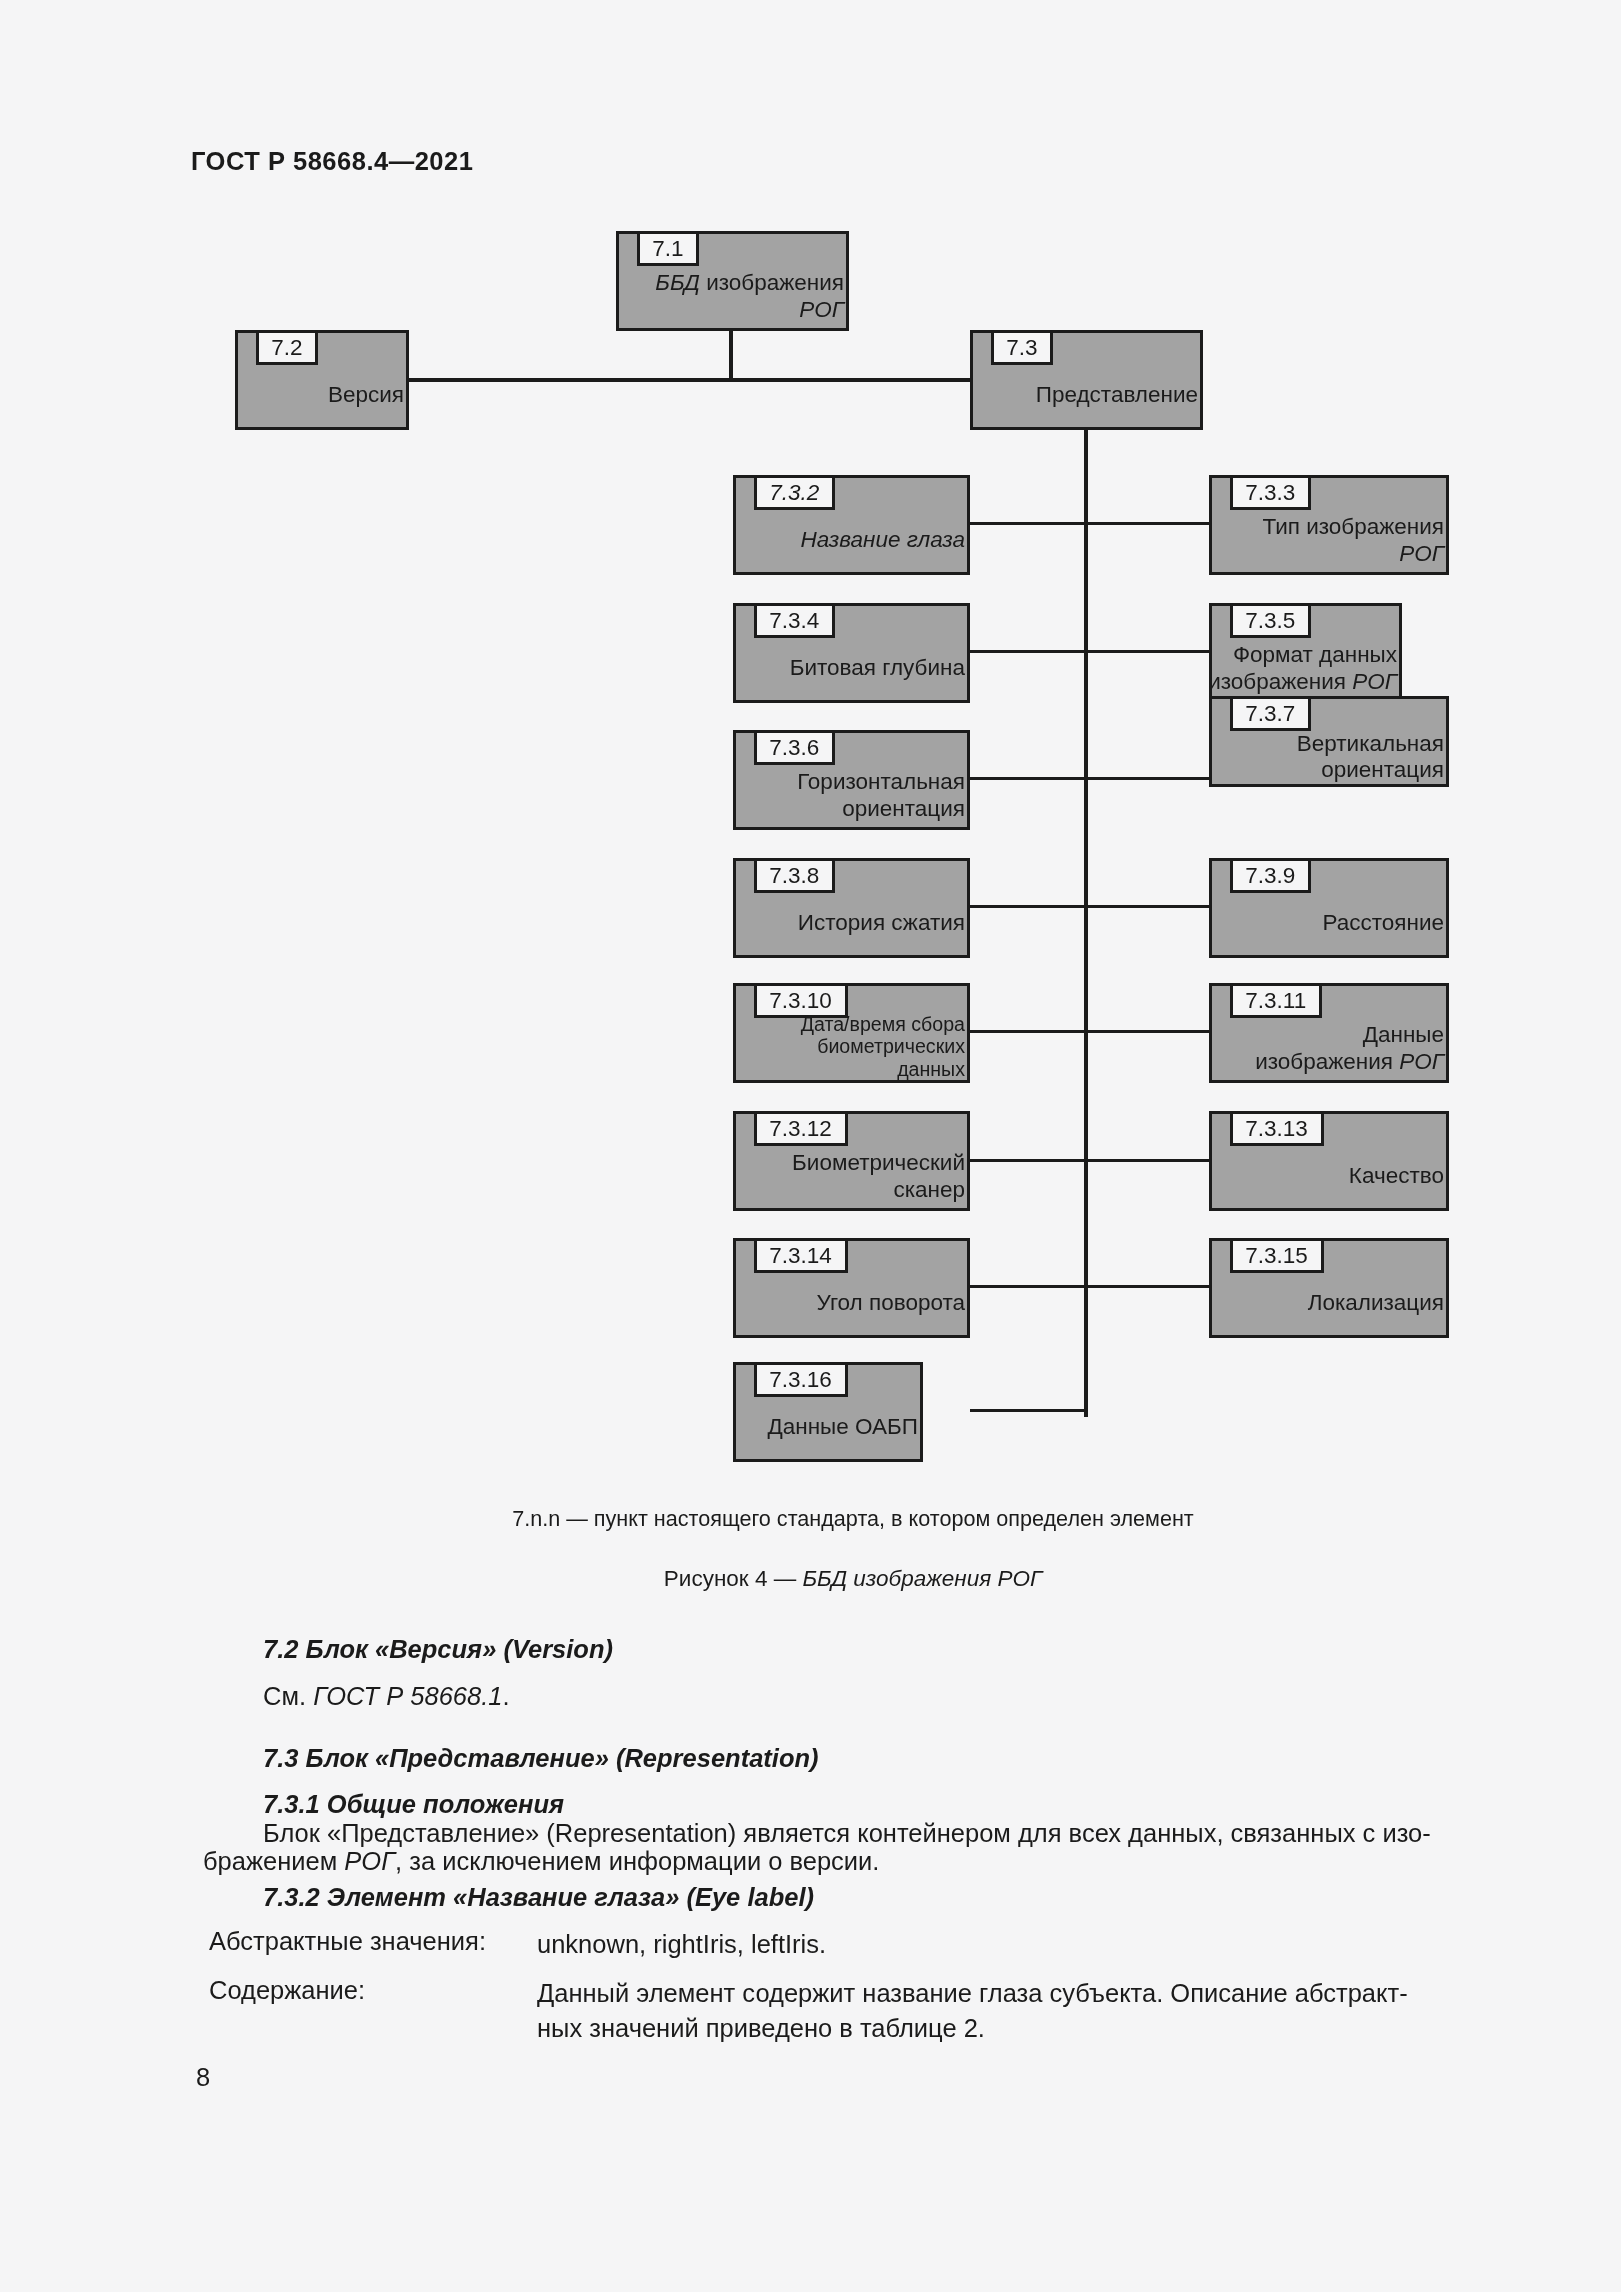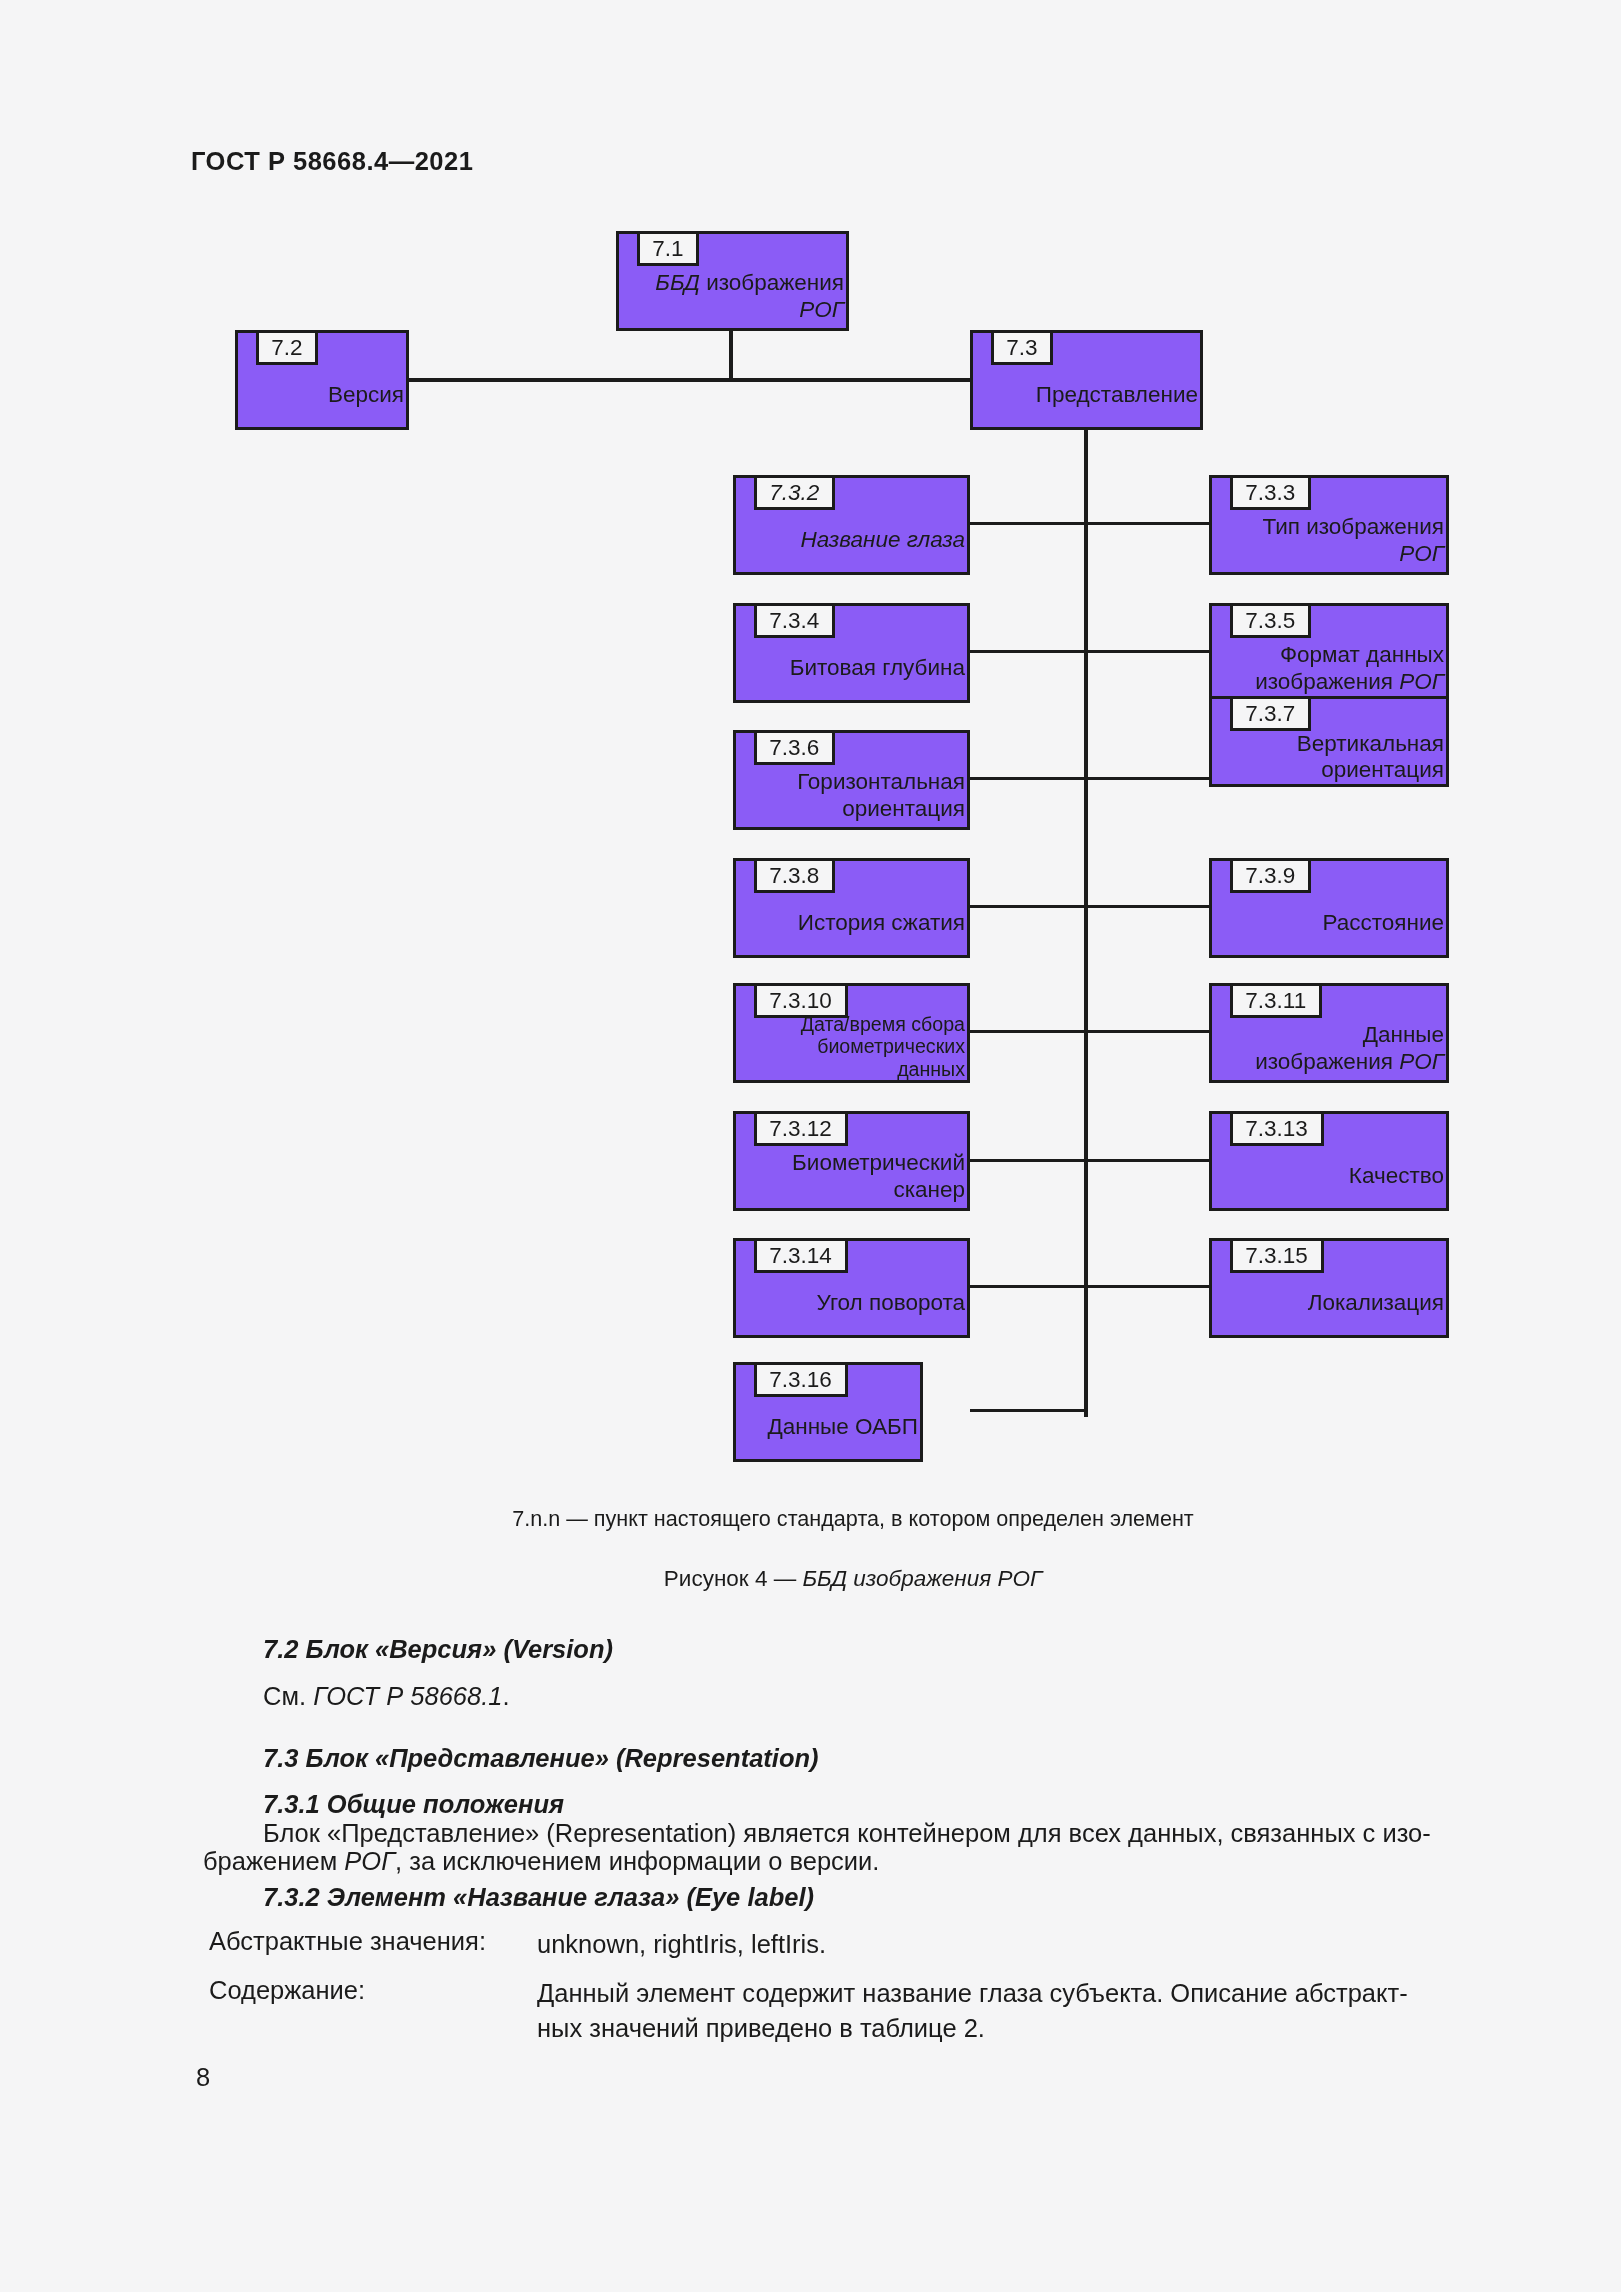--- a/index.html
+++ b/index.html
@@ -7,21 +7,21 @@
     position:relative;width:1621px;height:2293px;margin:0 auto;
     background:#f5f5f6;color:#1b1b1b;
     font-family:"Liberation Sans", sans-serif;
     overflow:hidden;
   }
   .it{font-style:italic;}
   .hdr{position:absolute;left:191px;top:147px;font-size:25.5px;font-weight:bold;letter-spacing:0.5px;}
 
   
   #diagram{position:absolute;inset:0;}
-  .node{position:absolute;border:3.9px solid #1b1b1b;box-sizing:border-box;background:#8b5cf6;}
+  .node{position:absolute;border:3.9px solid #1b1b1b;box-sizing:border-box;background:#a3a3a3;}
   .node .tab{
     position:absolute;left:17.6px;top:0;height:32px;box-sizing:border-box;
     border:3.9px solid #1b1b1b;border-top:none;background:#f5f5f6;
     display:flex;align-items:center;justify-content:center;
     padding:0 12.7px;font-size:22.5px;white-space:nowrap;
   }
   .node .lbl{
     position:absolute;left:2px;right:2px;top:31px;bottom:0;
     display:flex;flex-direction:column;justify-content:center;align-items:flex-end;
     text-align:center;font-size:22.5px;line-height:26.5px;white-space:nowrap;
@@ -101,21 +101,21 @@
           <span><span>Тип изображения</span></span>
           <span><span class="it">РОГ</span></span>
         </div>
       </div>
       <div class="node" style="left: 733px; top: 603px; width: 237px; height: 100px;">
         <div class="tab">7.3.4</div>
         <div class="lbl">
           <span><span>Битовая глубина</span></span>
         </div>
       </div>
-      <div class="node" style="left: 1209px; top: 603px; width: 240px; height: 100px;">
+      <div class="node" style="left: 1209px; top: 603px; width: 193px; height: 100px;">
         <div class="tab">7.3.5</div>
         <div class="lbl">
           <span><span>Формат данных</span></span>
           <span><span>изображения </span><span class="it">РОГ</span></span>
         </div>
       </div>
       <div class="node" style="left: 733px; top: 730px; width: 237px; height: 100px;">
         <div class="tab">7.3.6</div>
         <div class="lbl">
           <span><span>Горизонтальная</span></span>

